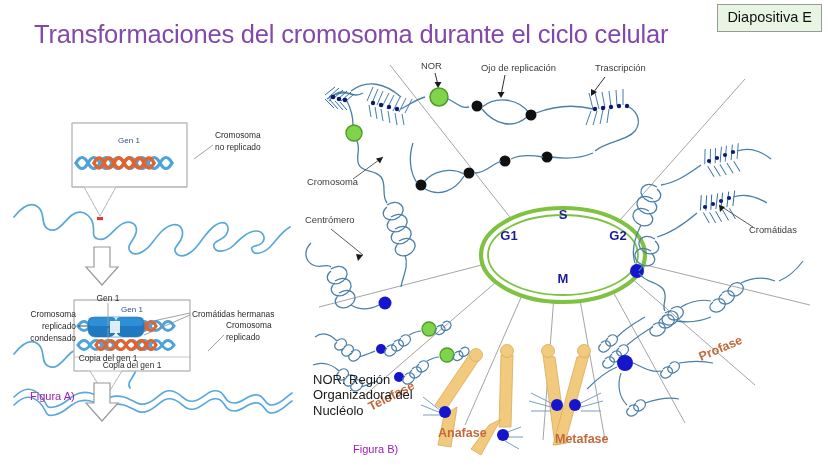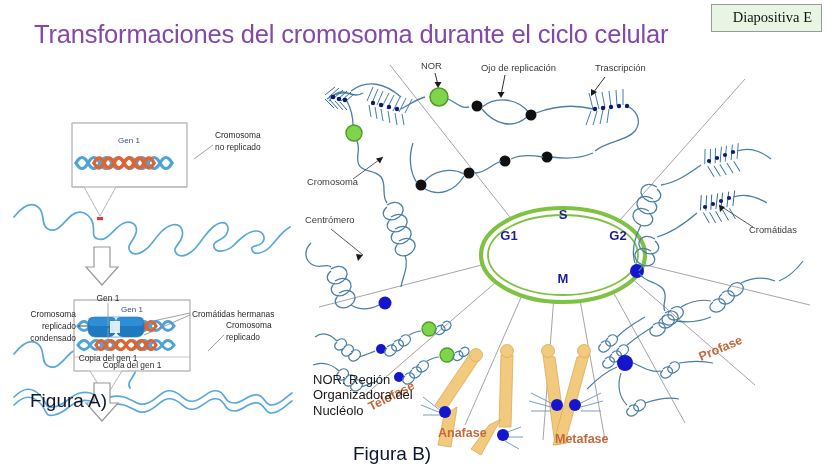--- a/index.html
+++ b/index.html
@@ -18,41 +18,40 @@
 
   
   .badge {
     position: absolute;
     right: 6px; top: 4px;
     background: #e8f5e3;
     border: 1px solid #9a9a9a;
     color: #111;
     font-size: 14.5px;
     line-height: 1;
-    padding: 5px 9px 6px 21px;
+    padding: 5px 9px 6px 9px;
     white-space: nowrap;
     z-index: 30;
-    font-family: Liberation Serif, serif;
   }
 
   
   .slide-title {
     position: absolute;
     left: 34px; top: 20px;
     font-size: 25.5px;
     color: #8249ab;
     letter-spacing: -0.2px;
     white-space: nowrap;
   }
 
   
   .fig-caption {
     position: absolute;
-    font-size: 19px;
-    color: #0f172a;
+    font-size: 11px;
+    color: #a21caf;
   }
   #fig-a-caption { left: 30px; top: 390px; }
   #fig-b-caption { left: 313px; top: 443px; margin-left: 40px; }
 
   .nor-note {
     position: absolute;
     left: 313px; top: 372px;
     font-size: 13px;
     color: #1a1a1a;
     line-height: 1.18;

